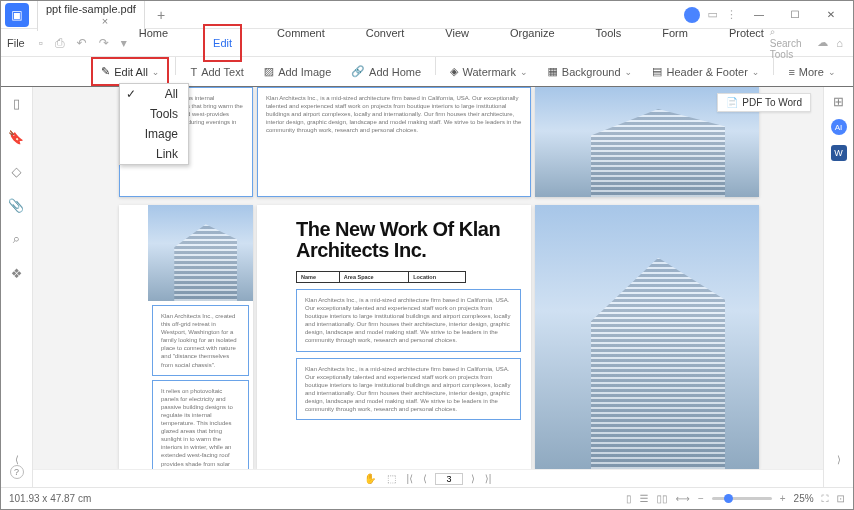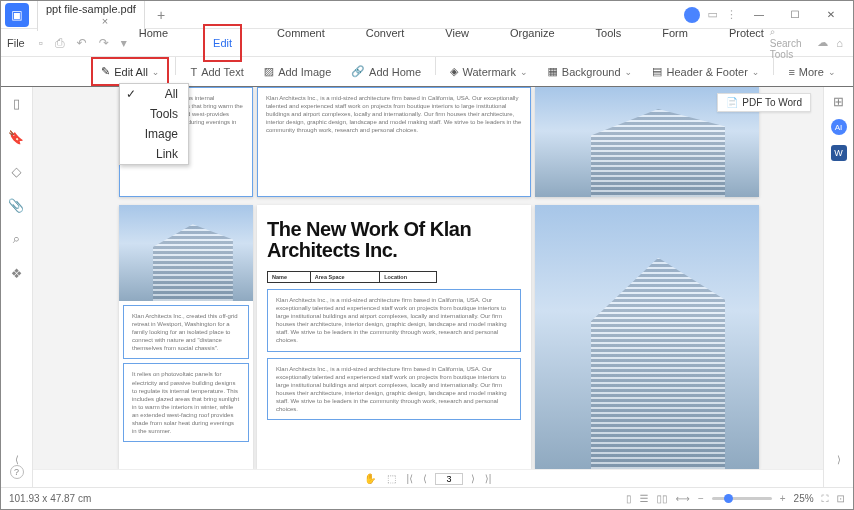--- a/index.html
+++ b/index.html
@@ -37,21 +37,21 @@
     
     .left-sidebar { position: absolute; left: 0; top: 86px; bottom: 22px; width: 32px; border-right: 1px solid #e5e5e5; display: flex; flex-direction: column; align-items: center; padding-top: 8px; gap: 18px; }
     .ls-icon { width: 16px; height: 16px; display: flex; align-items: center; justify-content: center; cursor: pointer; color: #888; font-size: 13px; }
     .ls-help { margin-top: auto; margin-bottom: 8px; border: 1px solid #bbb; border-radius: 50%; width: 14px; height: 14px; font-size: 9px; }
     
     .right-sidebar { position: absolute; right: 0; top: 86px; bottom: 22px; width: 30px; border-left: 1px solid #e5e5e5; display: flex; flex-direction: column; align-items: center; padding-top: 6px; gap: 10px; }
     .rs-ai { width: 16px; height: 16px; border-radius: 50%; background: #4a84ff; color: #fff; font-size: 8px; display: flex; align-items: center; justify-content: center; }
     .rs-w { width: 16px; height: 16px; border-radius: 3px; background: #2b579a; color: #fff; font-size: 9px; display: flex; align-items: center; justify-content: center; }
     
     .canvas { position: absolute; left: 32px; right: 30px; top: 86px; bottom: 40px; background: #f3f3f3; overflow: hidden; }
-    .page-frag { position: absolute; background: #fff; box-shadow: 0 1px 3px rgba(0,0,0,0.15); }
+    .page-frag { position: absolute; background: #fff; box-shadow: 0 1px 3px rgba(0,0,0,0.15); padding-left: 29px; }
     .page-top-row { top: 0; height: 110px; }
     .page-main-row { top: 118px; bottom: 0; }
     .col-left { left: 86px; width: 134px; }
     .col-mid { left: 224px; width: 274px; }
     .col-right { left: 502px; width: 224px; }
     .bldg { background: linear-gradient(180deg, #a7c6e8 0%, #cfe0f2 40%, #8fa9c0 100%); }
     .bldg::after { content: ""; position: absolute; inset: 20% 15% 0 25%; background: repeating-linear-gradient(0deg, rgba(255,255,255,0.5) 0 2px, rgba(100,120,140,0.4) 2px 5px); clip-path: polygon(0 100%, 0 30%, 50% 0, 100% 20%, 100% 100%); }
     .txt-block { font-size: 6px; line-height: 1.35; color: #777; padding: 6px 8px; overflow: hidden; }
     .highlight-box { border: 1px solid #6aa3e8; }
     .heading { font-size: 20px; font-weight: 800; color: #111; padding: 14px 10px 6px; letter-spacing: -0.5px; line-height: 1.05; }

